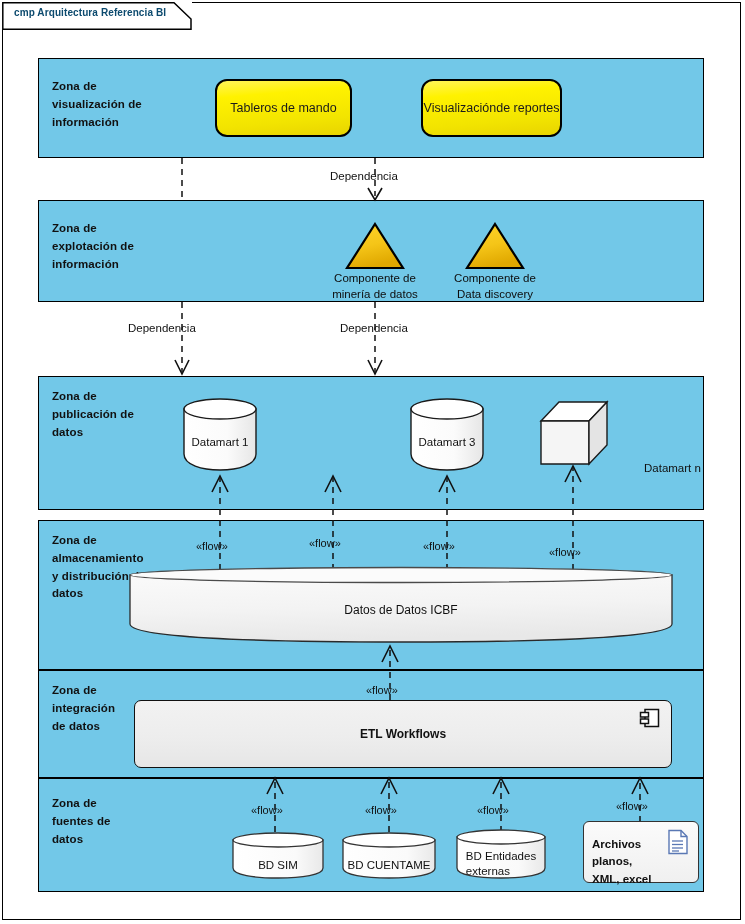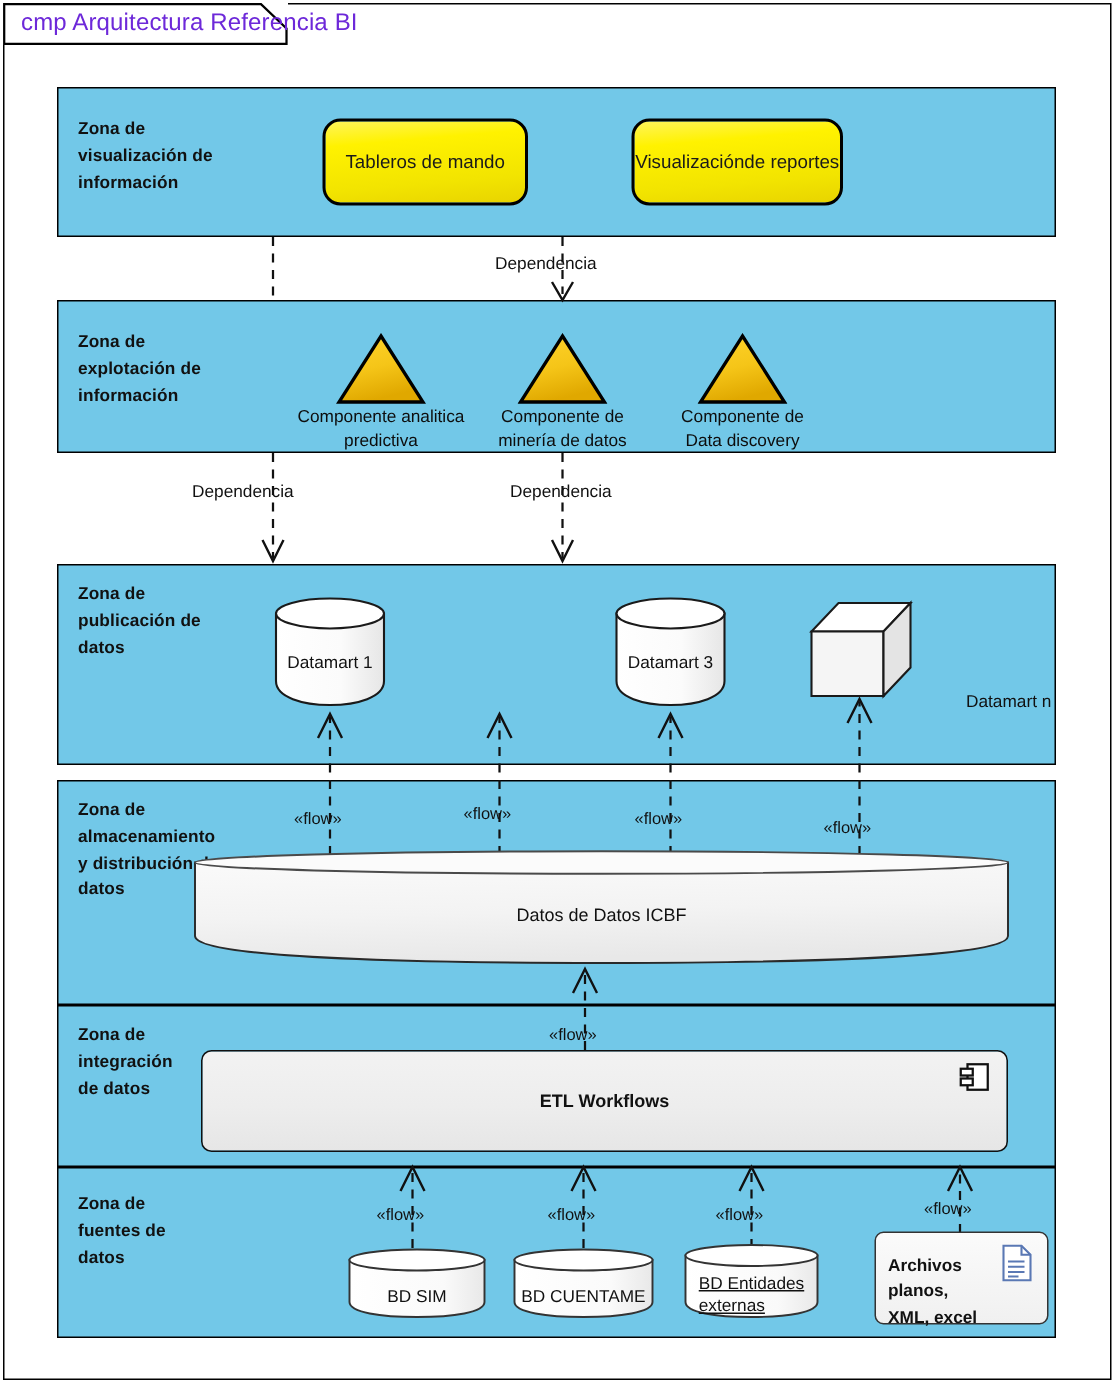--- a/index.html
+++ b/index.html
@@ -6,22 +6,22 @@
   body{font-family:"Liberation Sans","DejaVu Sans",sans-serif;}
 
   #canvas{position:relative;width:745px;height:924px;overflow:hidden;background:#fff;}
 
   
   .frame{position:absolute;left:2px;top:2px;width:739px;height:918px;
          border:1.5px solid #000;box-sizing:border-box;background:#fff;}
   .frame-tab{position:absolute;left:2px;top:2px;height:28px;
              box-sizing:border-box;background:#fff;z-index:5;}
   .frame-tab .tabshape{position:absolute;left:0;top:0;width:100%;height:100%;}
-  .frame-tab .tablabel{position:absolute;left:12px;top:5px;font-size:16px;
-             font-weight:normal;color:#6d28d9;white-space:nowrap;letter-spacing:.1px;}
+  .frame-tab .tablabel{position:absolute;left:12px;top:5px;font-size:10px;
+             font-weight:bold;color:#0c4a6e;white-space:nowrap;letter-spacing:.1px;}
 
   
   .zone{position:absolute;background:#72C8E8;border:1.4px solid #000;
         box-sizing:border-box;}
   .zone-title{position:absolute;left:14px;font-size:11.5px;font-weight:bold;
         color:#111;line-height:1.55;white-space:pre-line;letter-spacing:.1px;}
 
   
   .ybox{position:absolute;border:2.2px solid #000;border-radius:12px;
         background:linear-gradient(175deg,#FFF45A 0%,#FFF200 26%,#F2E400 72%,#E8D400 100%);
@@ -174,34 +174,20 @@
   <div class="flow-label" style="left:616px;top:800px;">«flow»</div>
 
   <div class="ybox" style="left:215px;top:79px;width:137px;height:58px;">
     <span>Tableros de mando</span>
   </div>
 
   <div class="ybox" style="left:421px;top:79px;width:141px;height:58px;">
     <span>Visualizaciónde reportes</span>
   </div>
 
-  <div class="tri-wrap" style="left:192px;top:222px;width:124px;">
-    <svg width="60" height="48" viewBox="0 0 60 48">
-      <defs>
-          <linearGradient id="trg1" x1="0" y1="0" x2="0.3" y2="1">
-        <stop offset="0%" stop-color="#FFD32B"></stop>
-            <stop offset="55%" stop-color="#F5C518"></stop>
-        <stop offset="100%" stop-color="#E0A800"></stop>
-          </linearGradient>
-        </defs>
-      <path d="M30,2 L58,46 L2,46 Z" fill="url(#trg1)" stroke="#000" stroke-width="2.2" stroke-linejoin="miter"></path>
-    </svg>
-    <div class="tri-label">Componente analitica
-predictiva</div>
-  </div>
 
   <div class="tri-wrap" style="left:320px;top:222px;width:110px;">
     <svg width="60" height="48" viewBox="0 0 60 48">
       <defs>
           <linearGradient id="trg2" x1="0" y1="0" x2="0.3" y2="1">
         <stop offset="0%" stop-color="#FFD32B"></stop>
             <stop offset="55%" stop-color="#F5C518"></stop>
         <stop offset="100%" stop-color="#E0A800"></stop>
           </linearGradient>
         </defs>
@@ -325,21 +311,21 @@
       <defs>
           <linearGradient id="sg3" x1="0" y1="0" x2="1" y2="0">
         <stop offset="0%" stop-color="#FFFFFF"></stop>
             <stop offset="70%" stop-color="#FAFAFA"></stop>
         <stop offset="100%" stop-color="#E8E8E8"></stop>
           </linearGradient>
         </defs>
       <path d="M2,9 L2,40 C2,47 22,50 46,50 C70,50 90,47 90,40 L90,9 Z" fill="url(#sg3)" stroke="#333" stroke-width="1.3"></path>
       <ellipse cx="46" cy="9" rx="44" ry="7" fill="#FFFFFF" stroke="#333" stroke-width="1.3"></ellipse>
     </svg>
-    <div class="shape-label" style="padding-top:10px;text-decoration:underline;">BD Entidades
+    <div class="shape-label" style="padding-top:10px;">BD Entidades
 externas</div>
   </div>
 
   <div class="filebox" style="left:573px;top:821px;width:116px;height:62px;">
     <div class="filebox-text">Archivos planos,
 XML, excel</div>
     <svg width="22" height="26" viewBox="0 0 22 26" style="position:absolute;right:9px;top:7px;">
       <path d="M2,1.5 H14 L20,7.5 V24.5 H2 Z" fill="#FFFFFF" stroke="#5A78B4" stroke-width="1.4"></path>
       <path d="M14,1.5 V7.5 H20" fill="none" stroke="#5A78B4" stroke-width="1.4"></path>
       <g stroke="#5A78B4" stroke-width="1.3">

